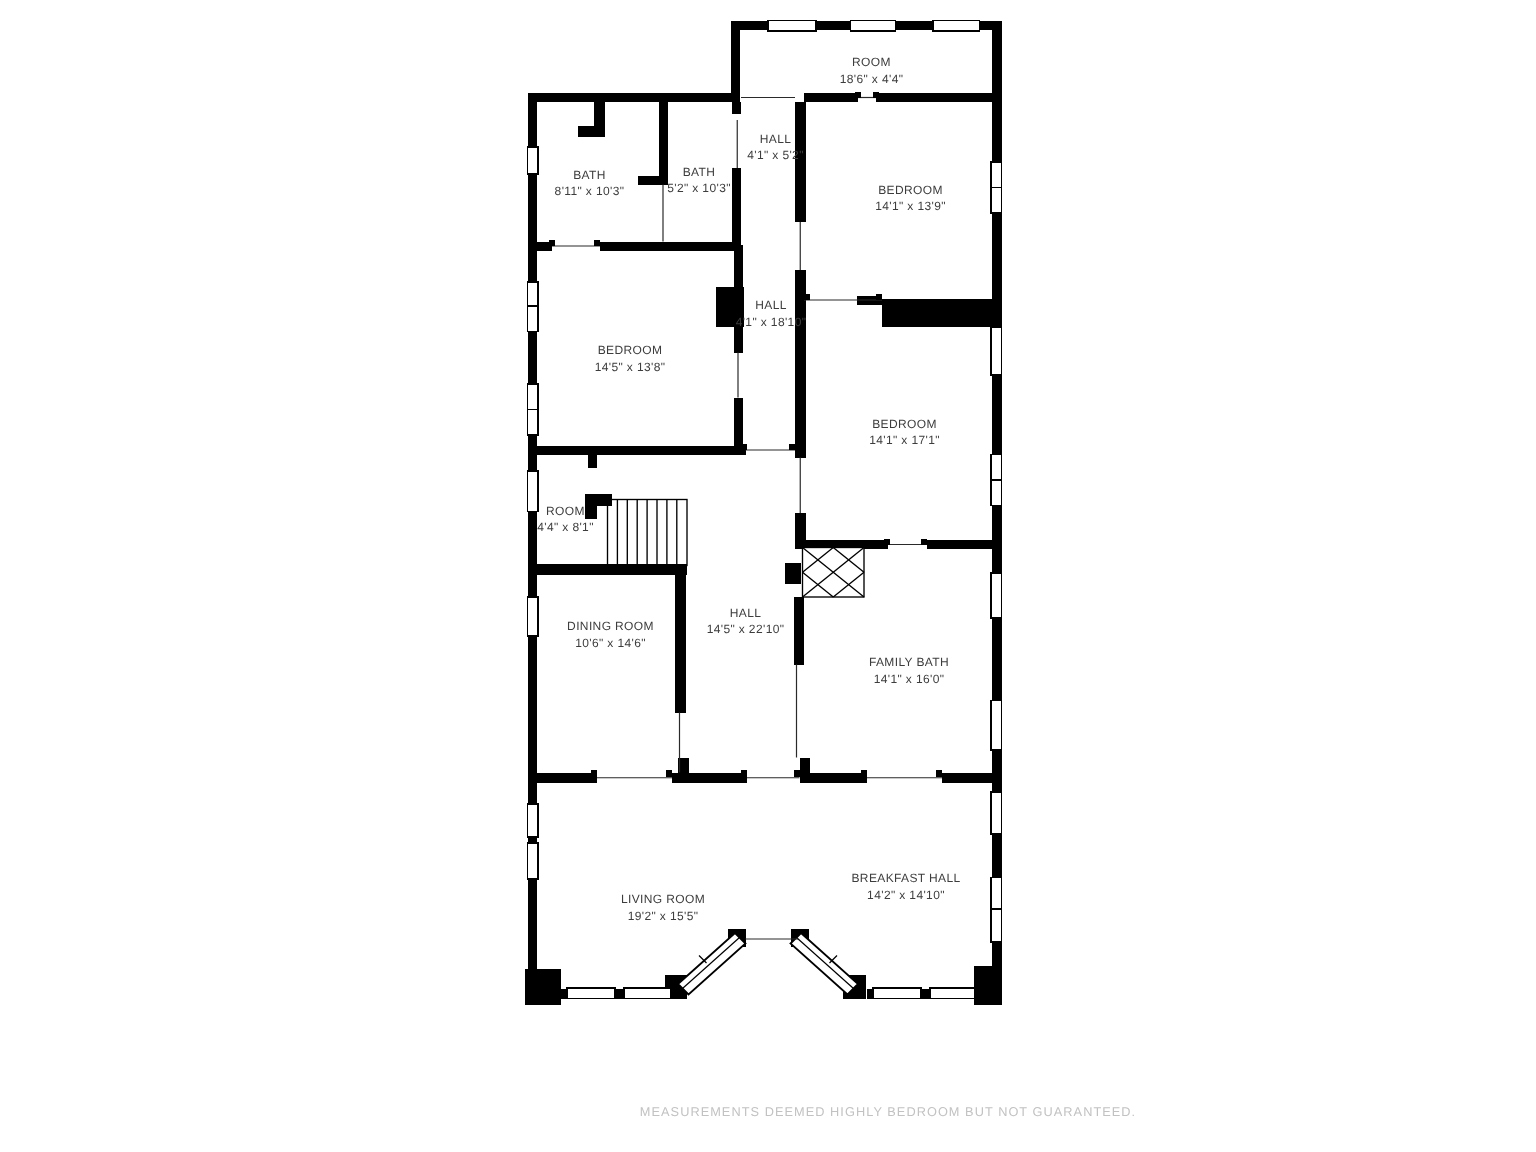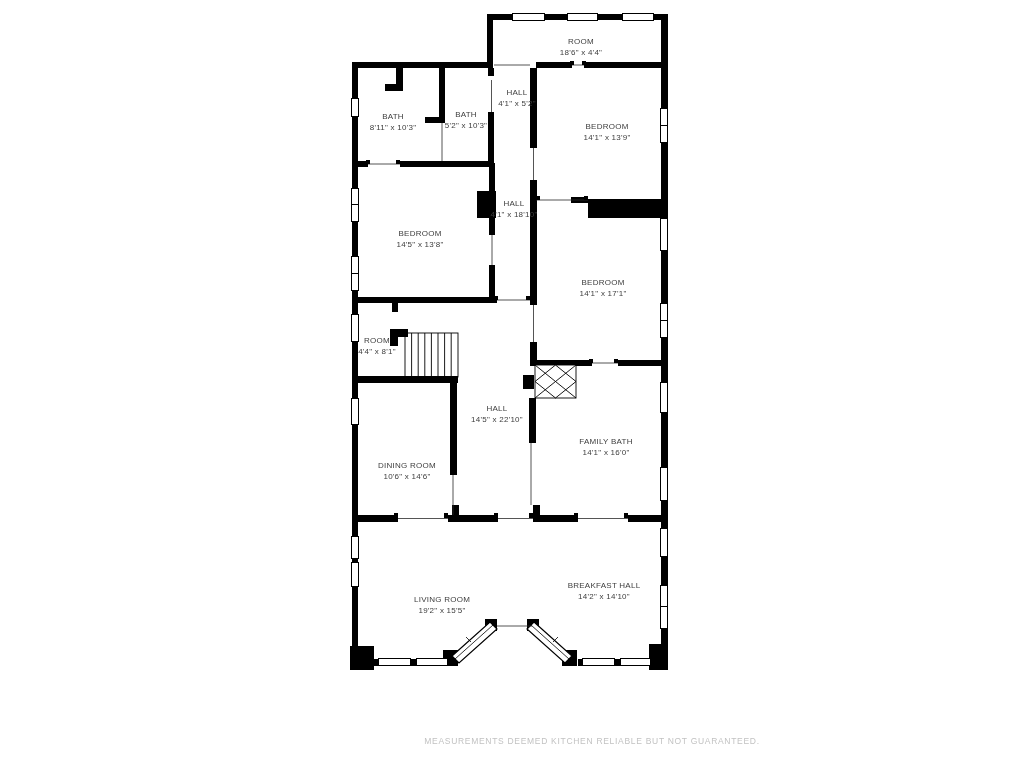--- a/index.html
+++ b/index.html
@@ -217,32 +217,32 @@
     <span class="rdims">14'1" x 17'1"</span>
   </div>
   <div class="room-label" style="left:377px;top:335px">
     <span class="rname">ROOM</span>
     <span class="rdims">4'4" x 8'1"</span>
   </div>
   <div class="room-label" style="left:497px;top:403px">
     <span class="rname">HALL</span>
     <span class="rdims">14'5" x 22'10"</span>
   </div>
-  <div class="room-label" style="left:407px;top:460px">
+  <div class="room-label" style="left:407px;top:412px">
     <span class="rname">DINING ROOM</span>
     <span class="rdims">10'6" x 14'6"</span>
   </div>
   <div class="room-label" style="left:606px;top:436px">
     <span class="rname">FAMILY BATH</span>
     <span class="rdims">14'1" x 16'0"</span>
   </div>
   <div class="room-label" style="left:442px;top:594px">
     <span class="rname">LIVING ROOM</span>
     <span class="rdims">19'2" x 15'5"</span>
   </div>
   <div class="room-label" style="left:604px;top:580px">
     <span class="rname">BREAKFAST HALL</span>
     <span class="rdims">14'2" x 14'10"</span>
   </div>
 
-  <div id="disclaimer">MEASUREMENTS DEEMED KITCHEN RELIABLE BUT NOT GUARANTEED.</div>
+  <div id="disclaimer">MEASUREMENTS DEEMED HIGHLY BEDROOM BUT NOT GUARANTEED.</div>
 
 </div>
 
 </body></html>

